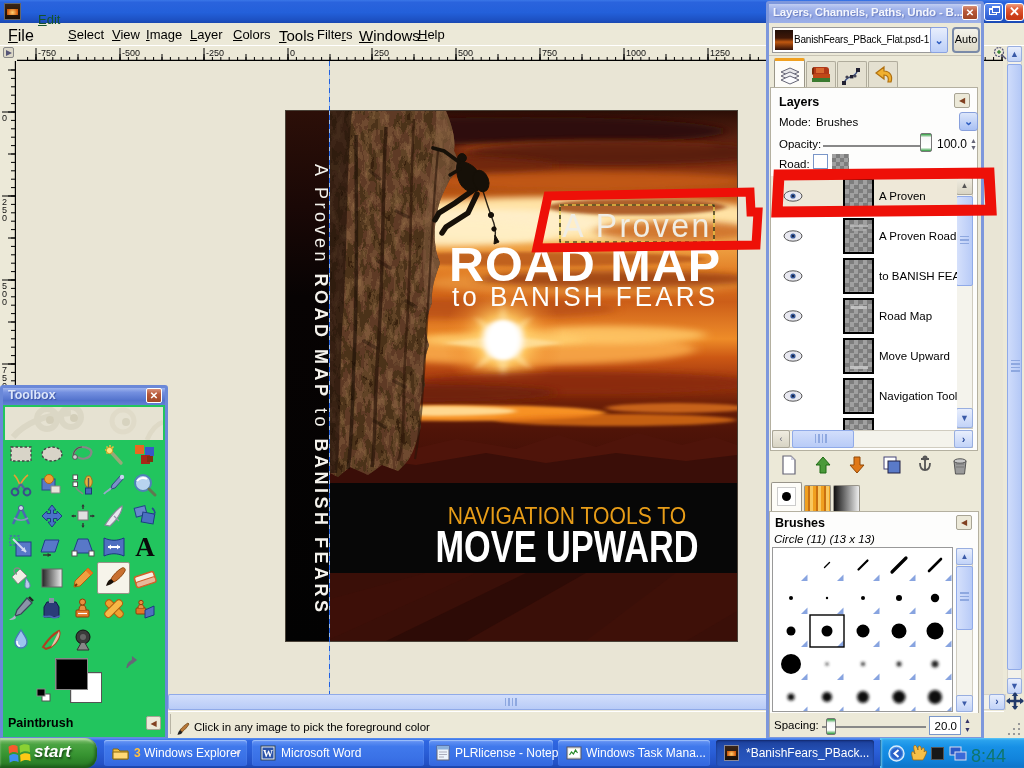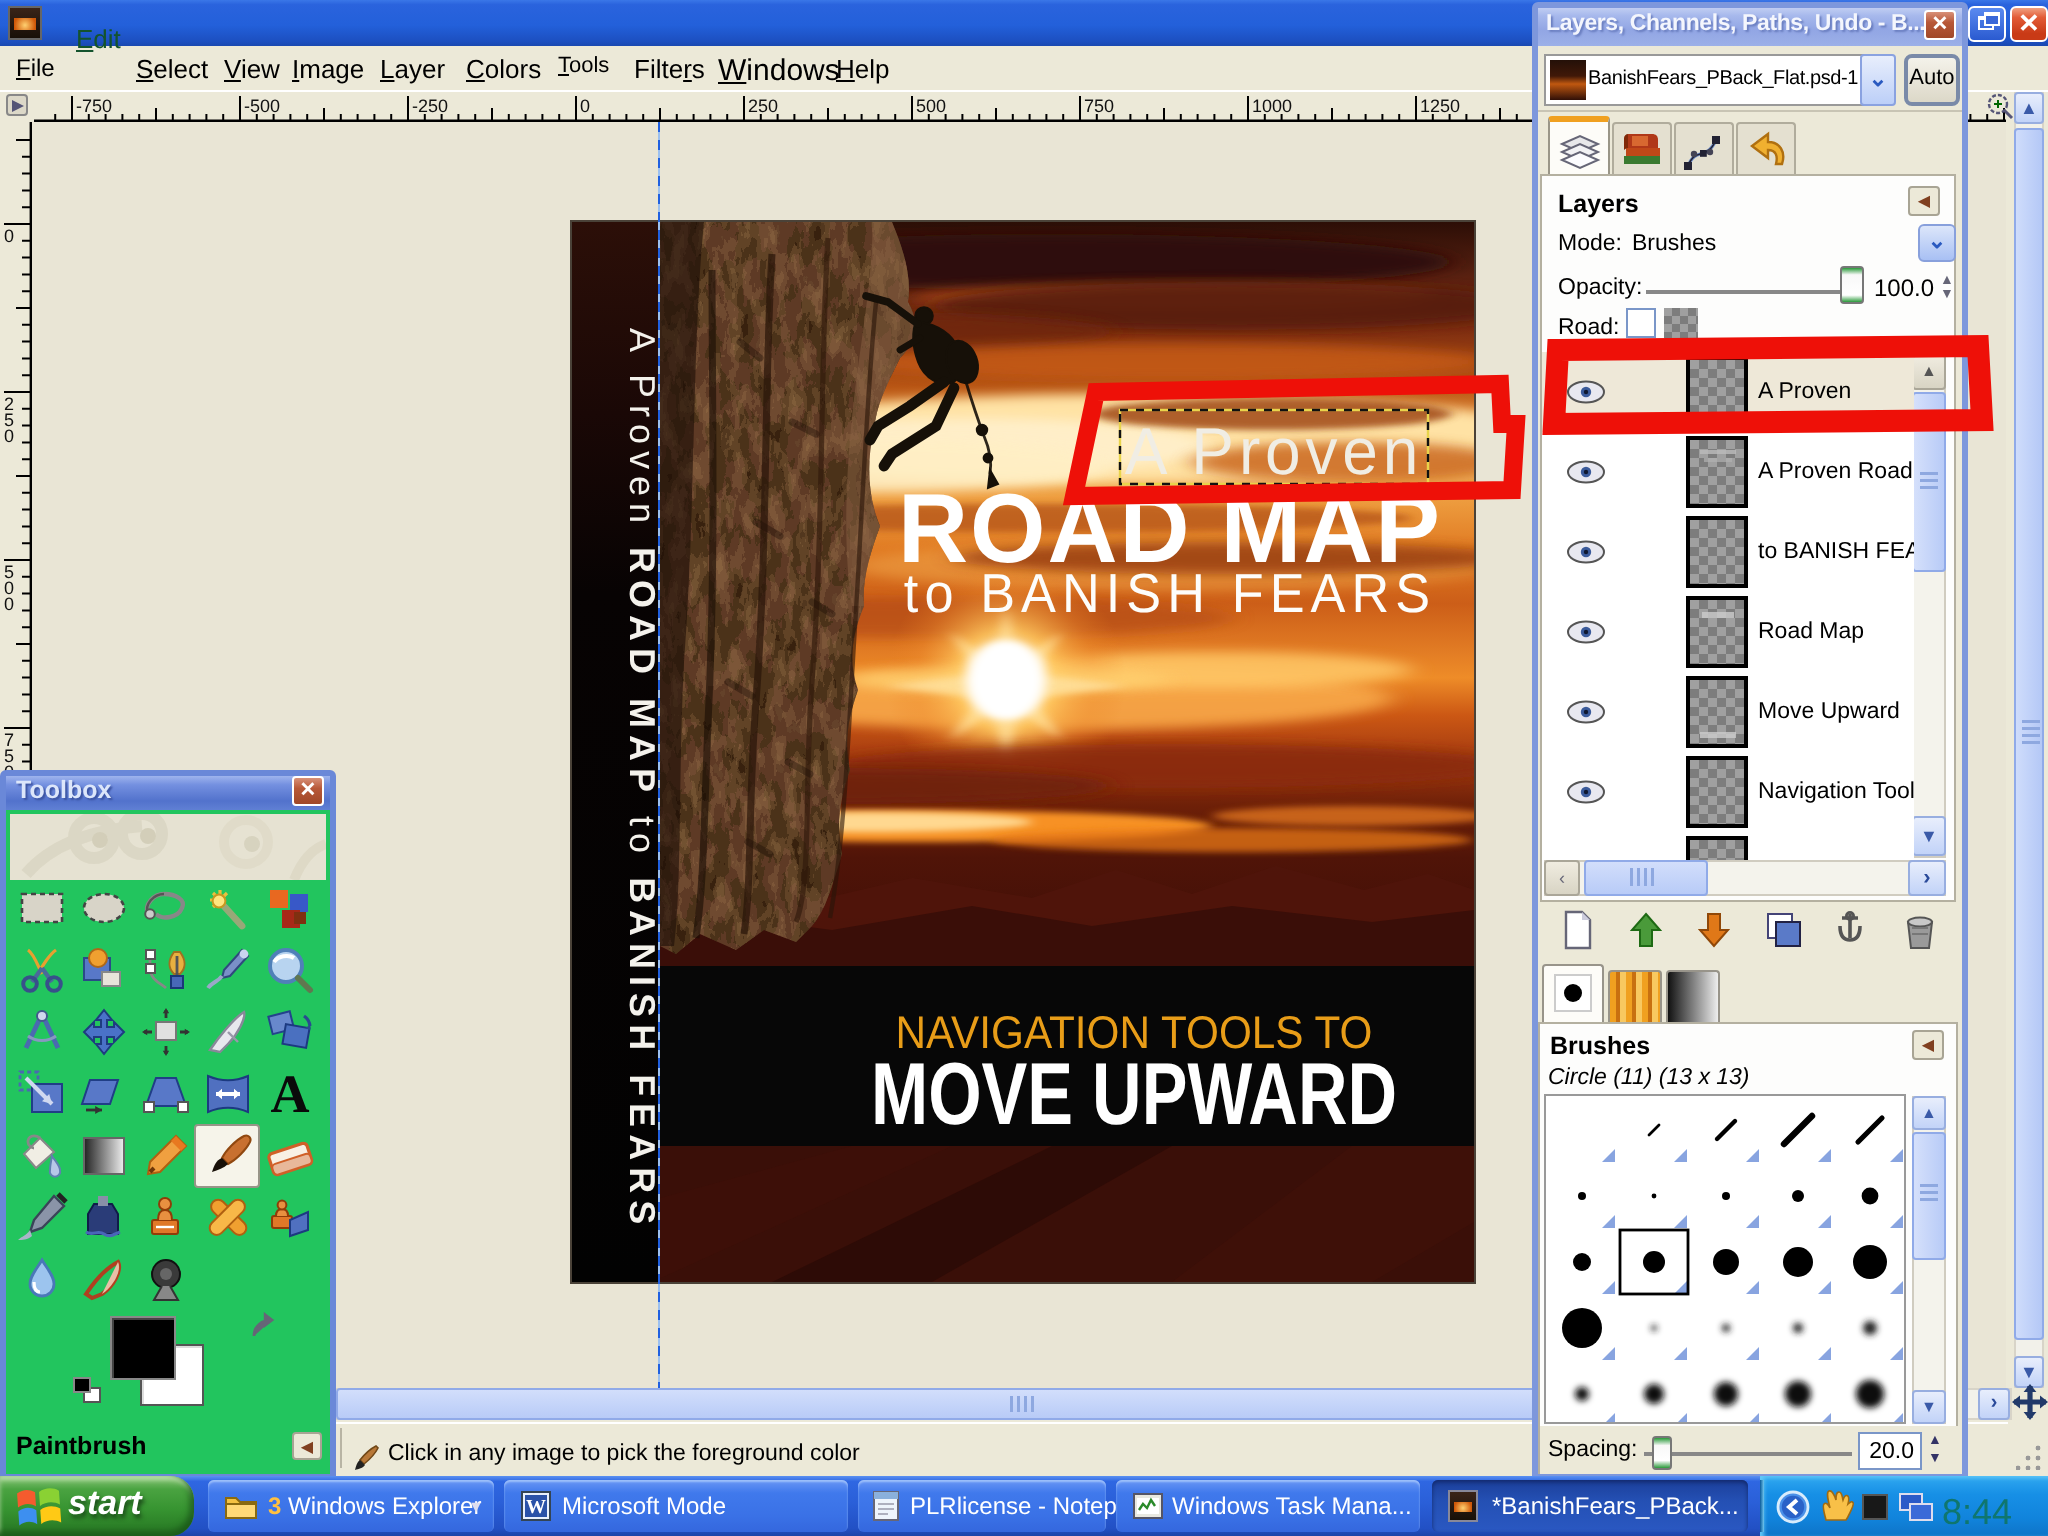--- a/index.html
+++ b/index.html
@@ -14,28 +14,28 @@
  </div>
 </div>
 
 <div class="abs" style="left:984px;top:3px;width:19px;height:18px;background:linear-gradient(180deg,#5a8af0,#2a5ad0);border:1px solid #fff;border-radius:3px">
   <div class="abs" style="left:4px;top:4px;width:8px;height:7px;border:1.5px solid #fff;border-top-width:2.5px"></div>
   <div class="abs" style="left:7px;top:2px;width:8px;height:7px;border:1.5px solid #fff;border-top-width:2.5px;background:#3a68d8"></div>
 </div>
 <div class="abs" style="left:1005px;top:3px;width:19px;height:18px;background:linear-gradient(180deg,#f0a080 0%,#e25b36 30%,#c93a16 80%);border:1px solid #fff;border-radius:3px;color:#fff;font-weight:bold;font-size:13px;text-align:center;line-height:16px">✕</div>
 
 <div class="abs" style="left:0;top:23px;width:1024px;height:21px;background:#ece9d8"></div>
-<div class="abs" style="left:8px;top:27px;font-size:12px;color:#000"><span style="text-decoration:underline">F</span>ile</div>
+<div class="abs" style="left:8px;top:27px;font-size:16px;color:#000"><span style="text-decoration:underline">F</span>ile</div>
 <div class="abs" style="left:38px;top:12px;font-size:13px;color:#14532d"><span style="text-decoration:underline">E</span>dit</div>
 <div class="abs" style="left:68px;top:27px;font-size:13px;color:#000"><span style="text-decoration:underline">S</span>elect</div>
 <div class="abs" style="left:112px;top:27px;font-size:13px;color:#000"><span style="text-decoration:underline">V</span>iew</div>
 <div class="abs" style="left:146px;top:27px;font-size:13px;color:#000"><span style="text-decoration:underline">I</span>mage</div>
 <div class="abs" style="left:190px;top:27px;font-size:13px;color:#000"><span style="text-decoration:underline">L</span>ayer</div>
 <div class="abs" style="left:233px;top:27px;font-size:13px;color:#000"><span style="text-decoration:underline">C</span>olors</div>
-<div class="abs" style="left:279px;top:27px;font-size:11px;color:#000"><span style="text-decoration:underline">T</span>ools</div>
+<div class="abs" style="left:279px;top:27px;font-size:15px;color:#000"><span style="text-decoration:underline">T</span>ools</div>
 <div class="abs" style="left:317px;top:27px;font-size:13px;color:#000">Filte<span style="text-decoration:underline">r</span>s</div>
 <div class="abs" style="left:359px;top:27px;font-size:15px;color:#000"><span style="text-decoration:underline">W</span>indows</div>
 <div class="abs" style="left:418px;top:27px;font-size:13px;color:#000"><span style="text-decoration:underline">H</span>elp</div>
 <div class="abs" style="left:0;top:44.5px;width:1024px;height:1px;background:#fff"></div>
 <div class="abs" style="left:3px;top:47px;width:11px;height:11px;background:#dcd8c8;border:1px solid #888;border-radius:2px">
 <div class="abs" style="left:2px;top:2px;width:0;height:0;border-left:6px solid #557;border-top:3.5px solid transparent;border-bottom:3.5px solid transparent"></div>
   </div>
 <svg width="986" height="15" style="position:absolute;left:17px;top:46px">
 <rect width="986" height="15" fill="#ece9d8"></rect>
 <path d="M10.6 11V15M19.0 11V15M27.4 11V15M35.8 11V15M44.2 11V15M52.6 11V15M61.0 11V15M69.4 11V15M77.8 11V15M86.2 11V15M94.6 11V15M103.0 11V15M111.4 11V15M119.8 11V15M128.2 11V15M136.6 11V15M145.0 11V15M153.4 11V15M161.8 11V15M170.2 11V15M178.6 11V15M187.0 11V15M195.4 11V15M203.8 11V15M212.2 11V15M220.6 11V15M229.0 11V15M237.4 11V15M245.8 11V15M254.2 11V15M262.6 11V15M271.0 11V15M279.4 11V15M287.8 11V15M296.2 11V15M304.6 11V15M313.0 11V15M321.4 11V15M329.8 11V15M338.2 11V15M346.6 11V15M355.0 11V15M363.4 11V15M371.8 11V15M380.2 11V15M388.6 11V15M397.0 11V15M405.4 11V15M413.8 11V15M422.2 11V15M430.6 11V15M439.0 11V15M447.4 11V15M455.8 11V15M464.2 11V15M472.6 11V15M481.0 11V15M489.4 11V15M497.8 11V15M506.2 11V15M514.6 11V15M523.0 11V15M531.4 11V15M539.8 11V15M548.2 11V15M556.6 11V15M565.0 11V15M573.4 11V15M581.8 11V15M590.2 11V15M598.6 11V15M607.0 11V15M615.4 11V15M623.8 11V15M632.2 11V15M640.6 11V15M649.0 11V15M657.4 11V15M665.8 11V15M674.2 11V15M682.6 11V15M691.0 11V15M699.4 11V15M707.8 11V15M716.2 11V15M724.6 11V15M733.0 11V15M741.4 11V15M749.8 11V15M758.2 11V15M766.6 11V15M775.0 11V15M783.4 11V15M791.8 11V15M800.2 11V15M808.6 11V15M817.0 11V15M825.4 11V15M833.8 11V15M842.2 11V15M850.6 11V15M859.0 11V15M867.4 11V15M875.8 11V15M884.2 11V15M892.6 11V15M901.0 11V15M909.4 11V15M917.8 11V15M926.2 11V15M934.6 11V15M943.0 11V15M951.4 11V15M959.8 11V15M968.2 11V15M976.6 11V15M985.0 11V15M19.0 8V15M61.0 8V15M103.0 8V15M145.0 8V15M187.0 8V15M229.0 8V15M271.0 8V15M313.0 8V15M355.0 8V15M397.0 8V15M439.0 8V15M481.0 8V15M523.0 8V15M565.0 8V15M607.0 8V15M649.0 8V15M691.0 8V15M733.0 8V15M775.0 8V15M817.0 8V15M859.0 8V15M901.0 8V15M943.0 8V15M985.0 8V15M19.0 2V15M103.0 2V15M187.0 2V15M271.0 2V15M355.0 2V15M439.0 2V15M523.0 2V15M607.0 2V15M691.0 2V15M775.0 2V15M859.0 2V15M943.0 2V15" stroke="#000" stroke-width="1"></path>
@@ -724,21 +724,21 @@
   </svg>
 <div class="abs" style="left:134px;top:746px;font-size:12px;font-weight:bold;color:#ffc040">3</div>
 <div class="abs" style="left:144px;top:746px;font-size:12px;color:#fff">Windows Explorer</div>
 <div class="abs" style="left:234px;top:749px;font-size:8px;color:#dde">▼</div>
 <div class="abs" style="left:252px;top:740px;width:172px;height:26px;background:linear-gradient(180deg,#6a97f5 0%,#4079ec 25%,#3a71e6 70%,#3467de 100%);border-radius:3px;box-shadow:inset 0 1px 1px #9ec0fa"></div>
 <svg class="abs" style="left:260px;top:745px" width="16" height="16">
     <rect x="1" y="1" width="14" height="14" fill="#e8f0fc" stroke="#345"></rect>
     <rect x="2.5" y="2.5" width="11" height="11" fill="#2a52a8"></rect>
     <text x="8" y="11.5" font-size="10" font-weight="bold" fill="#fff" text-anchor="middle" font-family="Liberation Serif, serif">W</text>
   </svg>
-<div class="abs" style="left:281px;top:746px;font-size:12px;color:#fff">Microsoft Mode</div>
+<div class="abs" style="left:281px;top:746px;font-size:12px;color:#fff">Microsoft Word</div>
 <div class="abs" style="left:429px;top:740px;width:124px;height:26px;background:linear-gradient(180deg,#6a97f5 0%,#4079ec 25%,#3a71e6 70%,#3467de 100%);border-radius:3px;box-shadow:inset 0 1px 1px #9ec0fa"></div>
 <svg class="abs" style="left:436px;top:745px" width="15" height="16">
     <rect x="1" y="1" width="12" height="14" fill="#eef4fc" stroke="#667"></rect>
     <rect x="1" y="1" width="12" height="3.5" fill="#8ab0dc"></rect>
     <path d="M3 7h8M3 9.5h8M3 12h5" stroke="#99a" stroke-width="0.8"></path>
   </svg>
 <div class="abs" style="left:455px;top:746px;font-size:12px;color:#fff">PLRlicense - Notepad</div>
 <div class="abs" style="left:558px;top:740px;width:152px;height:26px;background:linear-gradient(180deg,#6a97f5 0%,#4079ec 25%,#3a71e6 70%,#3467de 100%);border-radius:3px;box-shadow:inset 0 1px 1px #9ec0fa"></div>
 <svg class="abs" style="left:566px;top:745px" width="16" height="16">
     <rect x="1" y="2" width="14" height="12" fill="#e8e8e0" stroke="#556"></rect>

